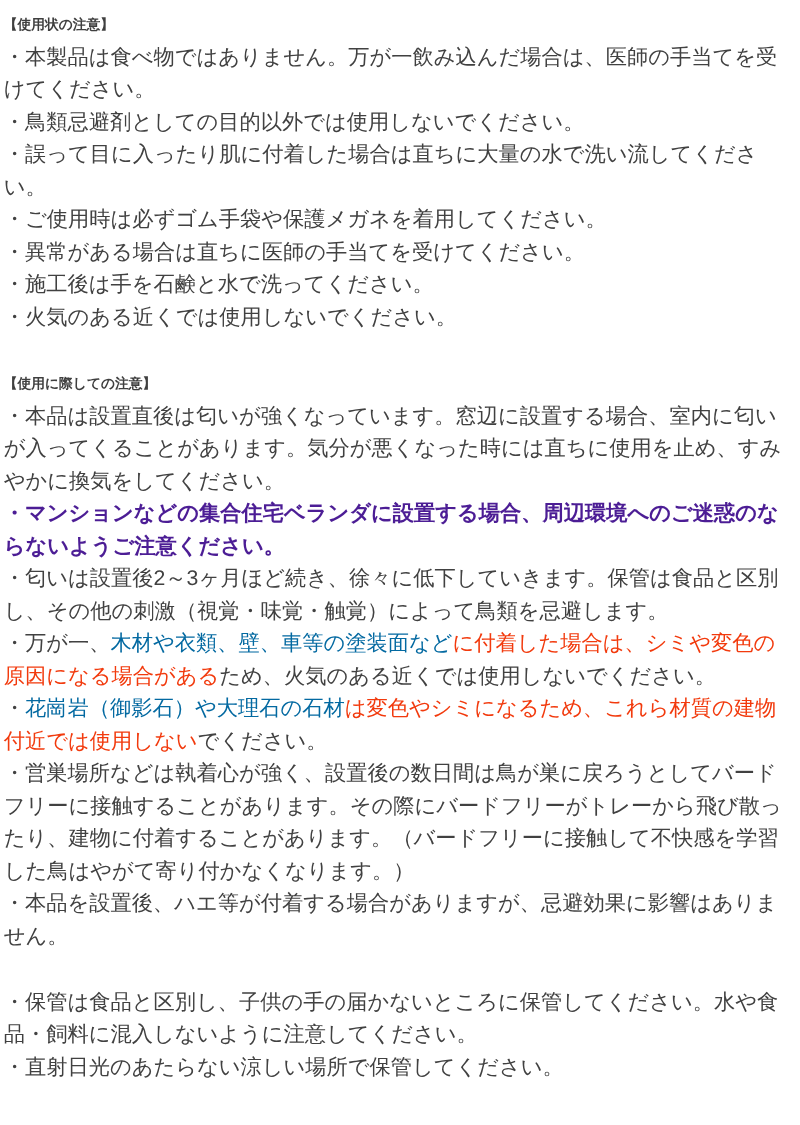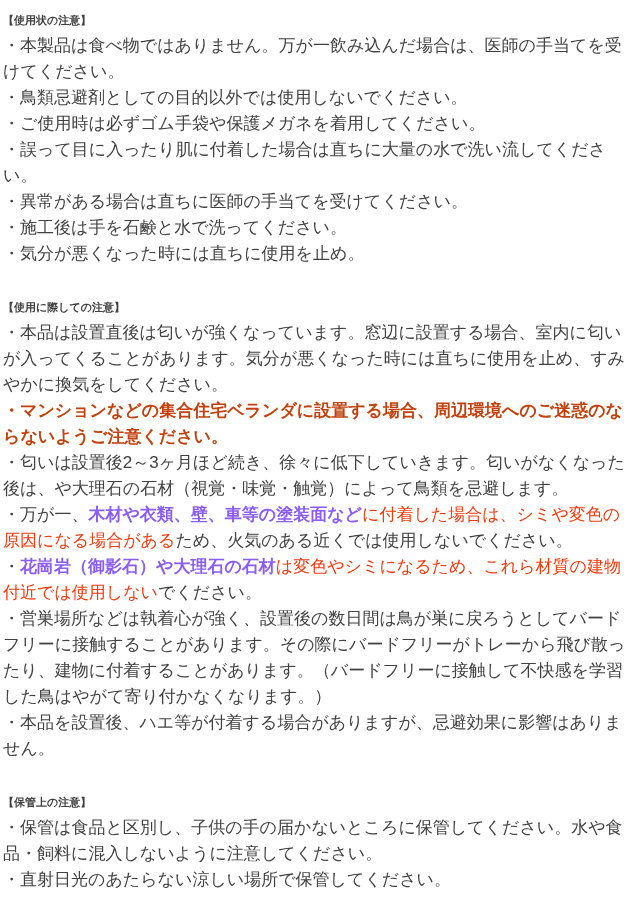--- a/index.html
+++ b/index.html
@@ -22,47 +22,46 @@
   .heading {
     font-size: 11px;
     line-height: 26px;
     font-weight: bold;
     color: #3f3f3f;
     margin: 0;
   }
   .item { margin: 0; }
   .run-normal      { color: #414141; font-weight: normal; }
   .run-orange      { color: #f23a0d; font-weight: normal; }
-  .run-orange_bold { color: #8b5cf6; font-weight: bold; }
-  .run-brown_bold  { color: #c2410c; font-weight: bold; }
+  .run-orange_bold { color: #0369a1; font-weight: normal; }
+  .run-brown_bold  { color: #4c1d95; font-weight: bold; }
 </style>
 </head>
 <body>
 
 <main class="doc">
   <div id="sections-root">
       <section class="section">
         <h2 class="heading">【使用状の注意】</h2>
         <p class="item"><span class="run-normal">・本製品は食べ物ではありません。万が一飲み込んだ場合は、医師の手当てを受けてください。</span></p>
         <p class="item"><span class="run-normal">・鳥類忌避剤としての目的以外では使用しないでください。</span></p>
+        <p class="item"><span class="run-normal">・誤って目に入ったり肌に付着した場合は直ちに大量の水で洗い流してください。</span></p>
         <p class="item"><span class="run-normal">・ご使用時は必ずゴム手袋や保護メガネを着用してください。</span></p>
-        <p class="item"><span class="run-normal">・誤って目に入ったり肌に付着した場合は直ちに大量の水で洗い流してください。</span></p>
         <p class="item"><span class="run-normal">・異常がある場合は直ちに医師の手当てを受けてください。</span></p>
         <p class="item"><span class="run-normal">・施工後は手を石鹸と水で洗ってください。</span></p>
-        <p class="item"><span class="run-normal">・気分が悪くなった時には直ちに使用を止め。</span></p>
+        <p class="item"><span class="run-normal">・火気のある近くでは使用しないでください。</span></p>
       </section>
       <section class="section">
         <h2 class="heading">【使用に際しての注意】</h2>
         <p class="item"><span class="run-normal">・本品は設置直後は匂いが強くなっています。窓辺に設置する場合、室内に匂いが入ってくることがあります。気分が悪くなった時には直ちに使用を止め、すみやかに換気をしてください。</span></p>
         <p class="item"><span class="run-brown_bold">・マンションなどの集合住宅ベランダに設置する場合、周辺環境へのご迷惑のならないようご注意ください。</span></p>
-        <p class="item"><span class="run-normal">・匂いは設置後2～3ヶ月ほど続き、徐々に低下していきます。匂いがなくなった後は、や大理石の石材（視覚・味覚・触覚）によって鳥類を忌避します。</span></p>
+        <p class="item"><span class="run-normal">・匂いは設置後2～3ヶ月ほど続き、徐々に低下していきます。保管は食品と区別し、その他の刺激（視覚・味覚・触覚）によって鳥類を忌避します。</span></p>
         <p class="item"><span class="run-normal">・万が一、</span><span class="run-orange_bold">木材や衣類、壁、車等の塗装面など</span><span class="run-orange">に付着した場合は、シミや変色の原因になる場合がある</span><span class="run-normal">ため、火気のある近くでは使用しないでください。</span></p>
         <p class="item"><span class="run-normal">・</span><span class="run-orange_bold">花崗岩（御影石）や大理石の石材</span><span class="run-orange">は変色やシミになるため、これら材質の建物付近では使用しない</span><span class="run-normal">でください。</span></p>
         <p class="item"><span class="run-normal">・営巣場所などは執着心が強く、設置後の数日間は鳥が巣に戻ろうとしてバードフリーに接触することがあります。その際にバードフリーがトレーから飛び散ったり、建物に付着することがあります。（バードフリーに接触して不快感を学習した鳥はやがて寄り付かなくなります。）</span></p>
         <p class="item"><span class="run-normal">・本品を設置後、ハエ等が付着する場合がありますが、忌避効果に影響はありません。</span></p>
       </section>
       <section class="section">
-        <h2 class="heading">【保管上の注意】</h2>
         <p class="item"><span class="run-normal">・保管は食品と区別し、子供の手の届かないところに保管してください。水や食品・飼料に混入しないように注意してください。</span></p>
         <p class="item"><span class="run-normal">・直射日光のあたらない涼しい場所で保管してください。</span></p>
       </section>
     </div>
 </main>
 
 </body></html>

